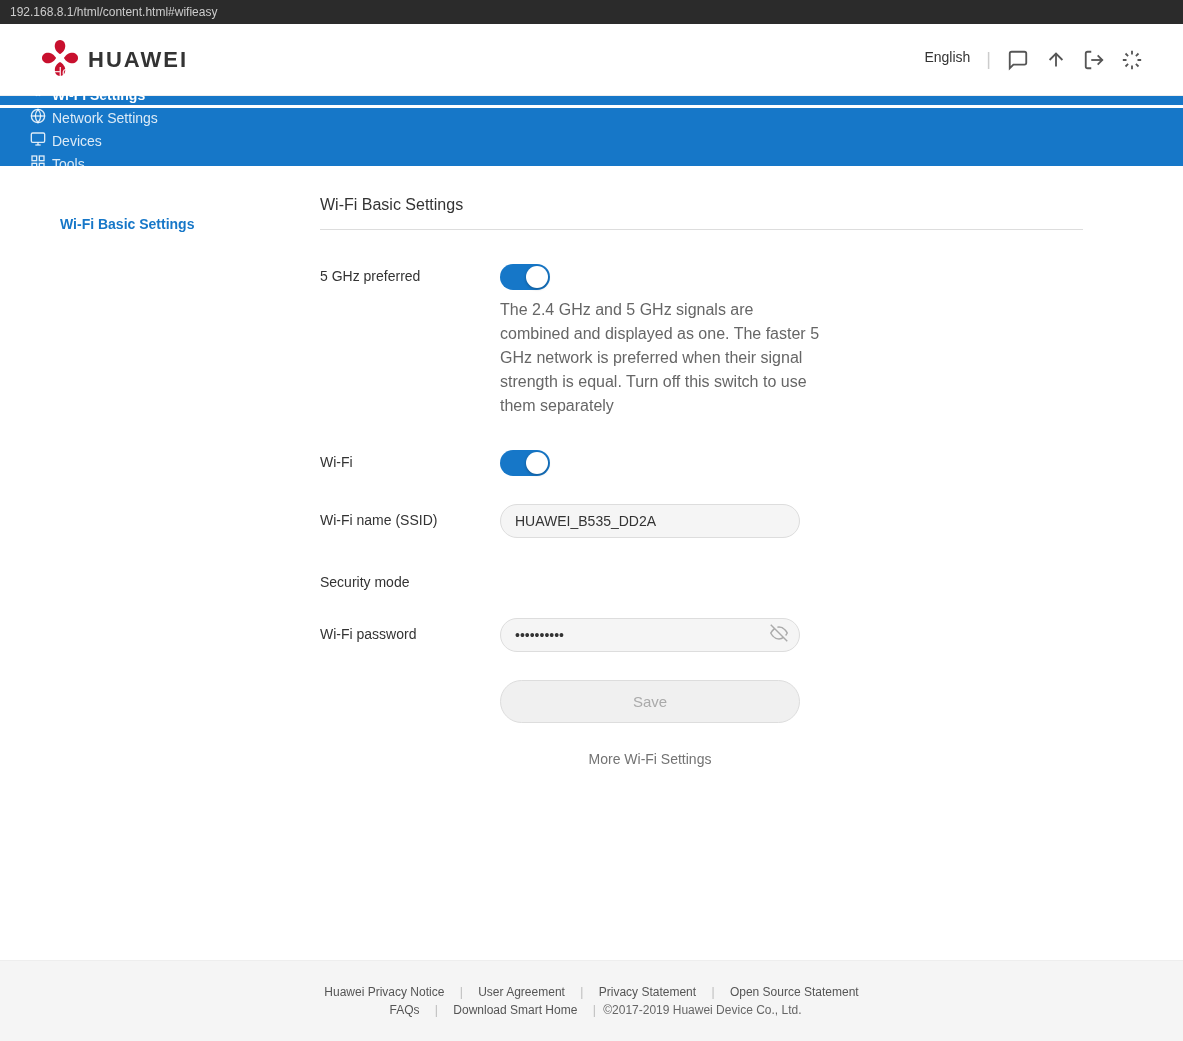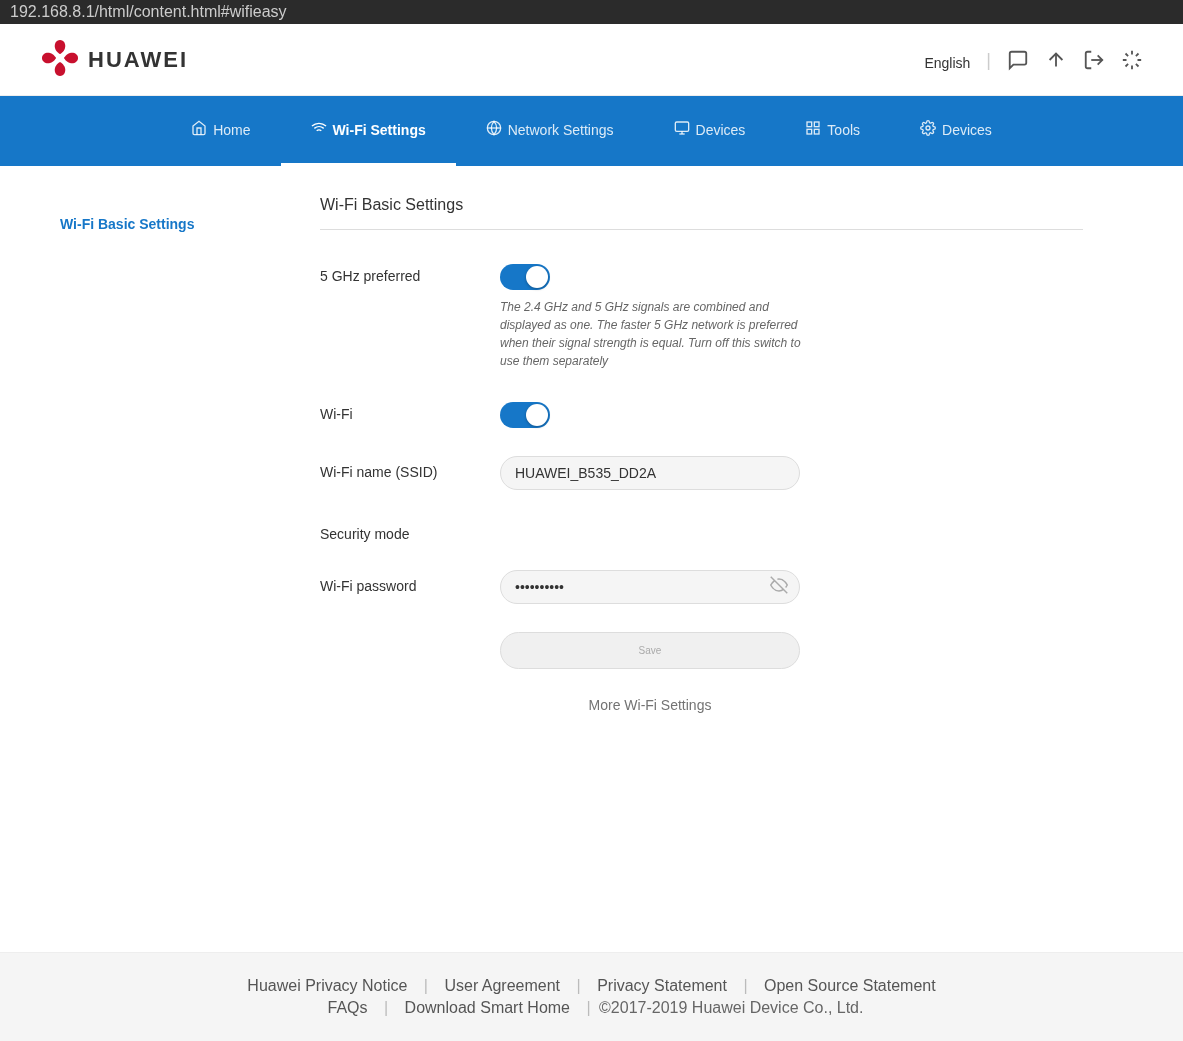--- a/index.html
+++ b/index.html
@@ -2,21 +2,21 @@
 <html><head>
   <meta charset="utf-8">
   <style>
     * { box-sizing: border-box; margin: 0; padding: 0; }
     body { font-family: Arial, sans-serif; font-size: 14px; background: #fff; min-height: 1041px; display: flex; flex-direction: column; }
 
     
     .browser-bar {
       background: #2b2b2b;
       color: #ccc;
-      font-size: 16px;
+      font-size: 12px;
       padding: 4px 10px;
       height: 24px;
       display: flex;
       align-items: center;
     }
 
     
     .header {
       display: flex;
       align-items: center;
@@ -37,21 +37,21 @@
       height: 40px;
     }
     .logo-text {
       font-size: 22px;
       font-weight: bold;
       color: #333;
       letter-spacing: 2px;
     }
     .header-right {
       display: flex;
-      align-items: flex-end;
+      align-items: flex-start;
       gap: 16px;
       margin-left: 24px;
     }
     .lang-selector {
       font-size: 14px;
       color: #333;
       cursor: pointer;
     }
     .header-divider {
       color: #ccc;
@@ -65,20 +65,21 @@
       align-items: center;
     }
 
     
     nav {
       background: #1677c8;
       display: flex;
       justify-content: center;
       align-items: stretch;
       height: 70px;
+      flex-direction: column;
     }
     .nav-item {
       display: flex;
       align-items: center;
       gap: 6px;
       padding: 0 30px;
       color: rgba(255,255,255,0.85);
       font-size: 14px;
       cursor: pointer;
       text-decoration: none;
@@ -170,26 +171,25 @@
       height: 22px;
       background: white;
       border-radius: 50%;
       top: 2px;
       left: 26px;
       transition: 0.3s;
       box-shadow: 0 1px 3px rgba(0,0,0,0.3);
     }
 
     .toggle-description {
-      font-size: 12px;
+      font-size: 16px;
       color: #666;
       margin-top: 8px;
       max-width: 320px;
       line-height: 1.5;
-      font-style: italic;
     }
 
     
     .text-input {
       width: 300px;
       padding: 8px 14px;
       border: 1px solid #ddd;
       border-radius: 20px;
       font-size: 14px;
       background: #f5f5f5;
@@ -251,21 +251,21 @@
       font-size: 16px;
     }
 
     
     .save-btn {
       width: 300px;
       padding: 12px;
       background: #f0f0f0;
       border: 1px solid #ddd;
       border-radius: 24px;
-      font-size: 10px;
+      font-size: 15px;
       color: #aaa;
       cursor: default;
       text-align: center;
     }
 
     
     .more-link {
       color: #737373;
       font-size: 14px;
       cursor: pointer;
@@ -274,21 +274,21 @@
       text-align: center;
       margin-top: 12px;
       width: 300px;
     }
 
     
     footer {
       background: #f5f5f5;
       padding: 20px;
       text-align: center;
-      font-size: 16px;
+      font-size: 12px;
       color: #666;
       border-top: 1px solid #eee;
     }
     footer a {
       color: #555;
       text-decoration: none;
       margin: 0 8px;
     }
     .footer-divider { color: #bbb; margin: 0 4px; }
     .footer-row { margin: 4px 0; }

